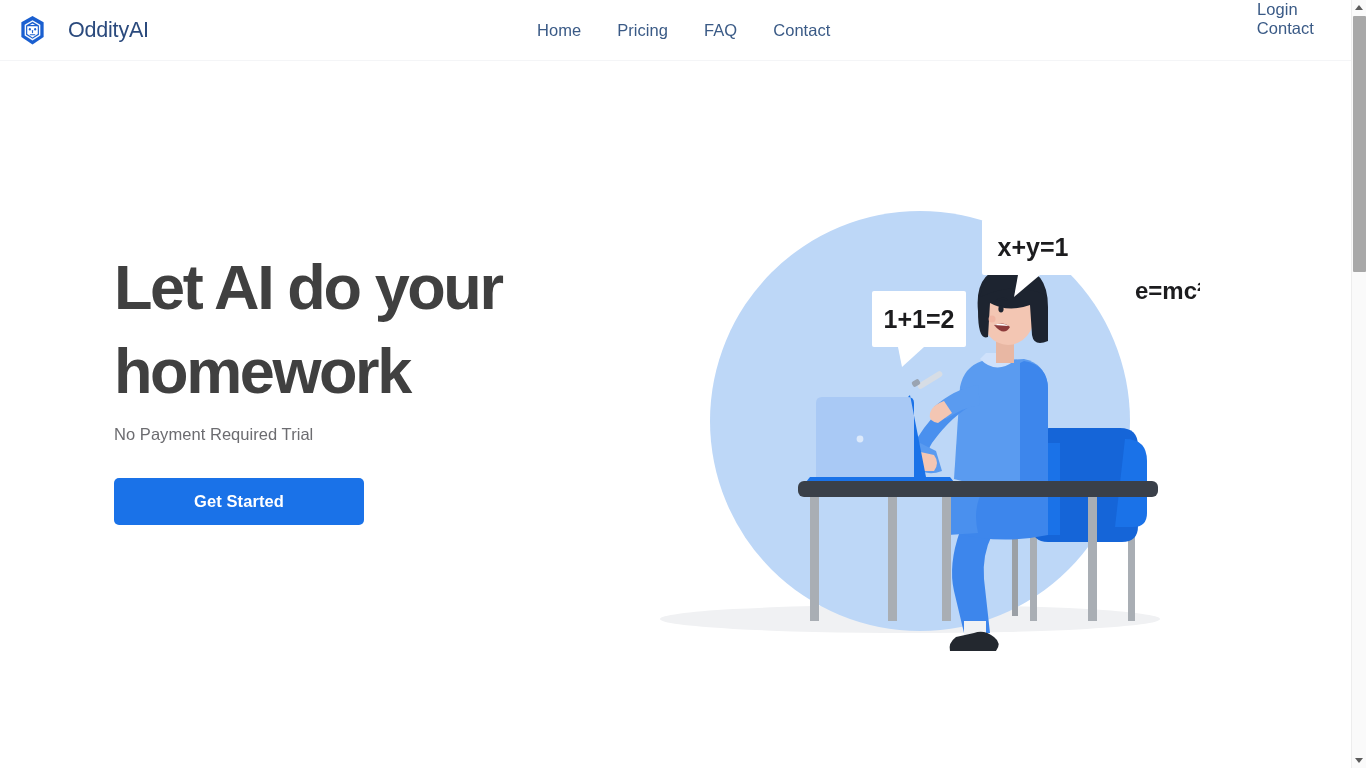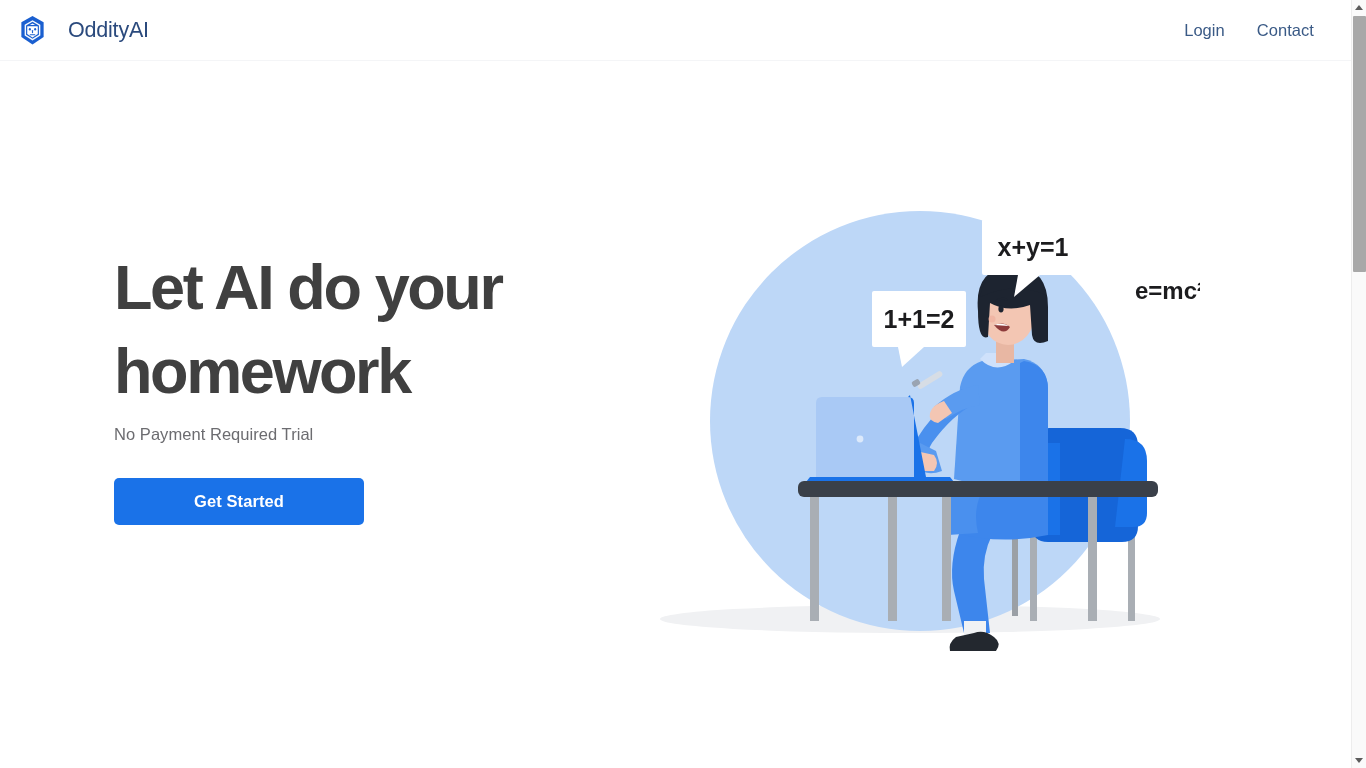--- a/index.html
+++ b/index.html
@@ -75,20 +75,21 @@
     cursor: pointer;
   }
   .main-nav a:first-child { padding-left: 17px; }
 
   .auth-nav {
     position: absolute;
     right: 37px; top: 0;
     height: 61px;
     display: flex;
     align-items: center;
+    flex-direction: column;
   }
   .auth-nav a {
     font-size: 16.5px;
     color: #3a5a86;
     text-decoration: none;
     padding: 0 16px;
     white-space: nowrap;
     letter-spacing: 0.05px;
     cursor: pointer;
   }
@@ -223,20 +224,26 @@
           <path d="M20 11.5 L26.4 15.2 L26.4 24.2 L20 28.4 L13.6 24.2 L13.6 15.2 Z" fill="#ffffff"></path>
           <ellipse cx="16.8" cy="18.4" rx="1.25" ry="1.5" fill="#1a5fd0"></ellipse>
           <ellipse cx="23.2" cy="18.4" rx="1.25" ry="1.5" fill="#1a5fd0"></ellipse>
           <rect x="19.3" y="19.4" width="1.4" height="4.0" rx="0.6" fill="#1a5fd0"></rect>
           <rect x="16.6" y="24.5" width="6.8" height="1.4" rx="0.7" fill="#1a5fd0"></rect>
           <rect x="13.9" y="13.2" width="12.2" height="1.5" rx="0.7" fill="#1a5fd0"></rect>
         </svg>
         <span class="brand-name">OddityAI</span>
       </div>
 
+      <nav class="main-nav">
+        <a href="#">Home</a>
+        <a href="#">Pricing</a>
+        <a href="#">FAQ</a>
+        <a href="#">Contact</a>
+      </nav>
 
       <nav class="auth-nav">
         <a href="#">Login</a>
         <a href="#">Contact</a>
       </nav>
 
     </header>
 
     <section class="hero">
 

